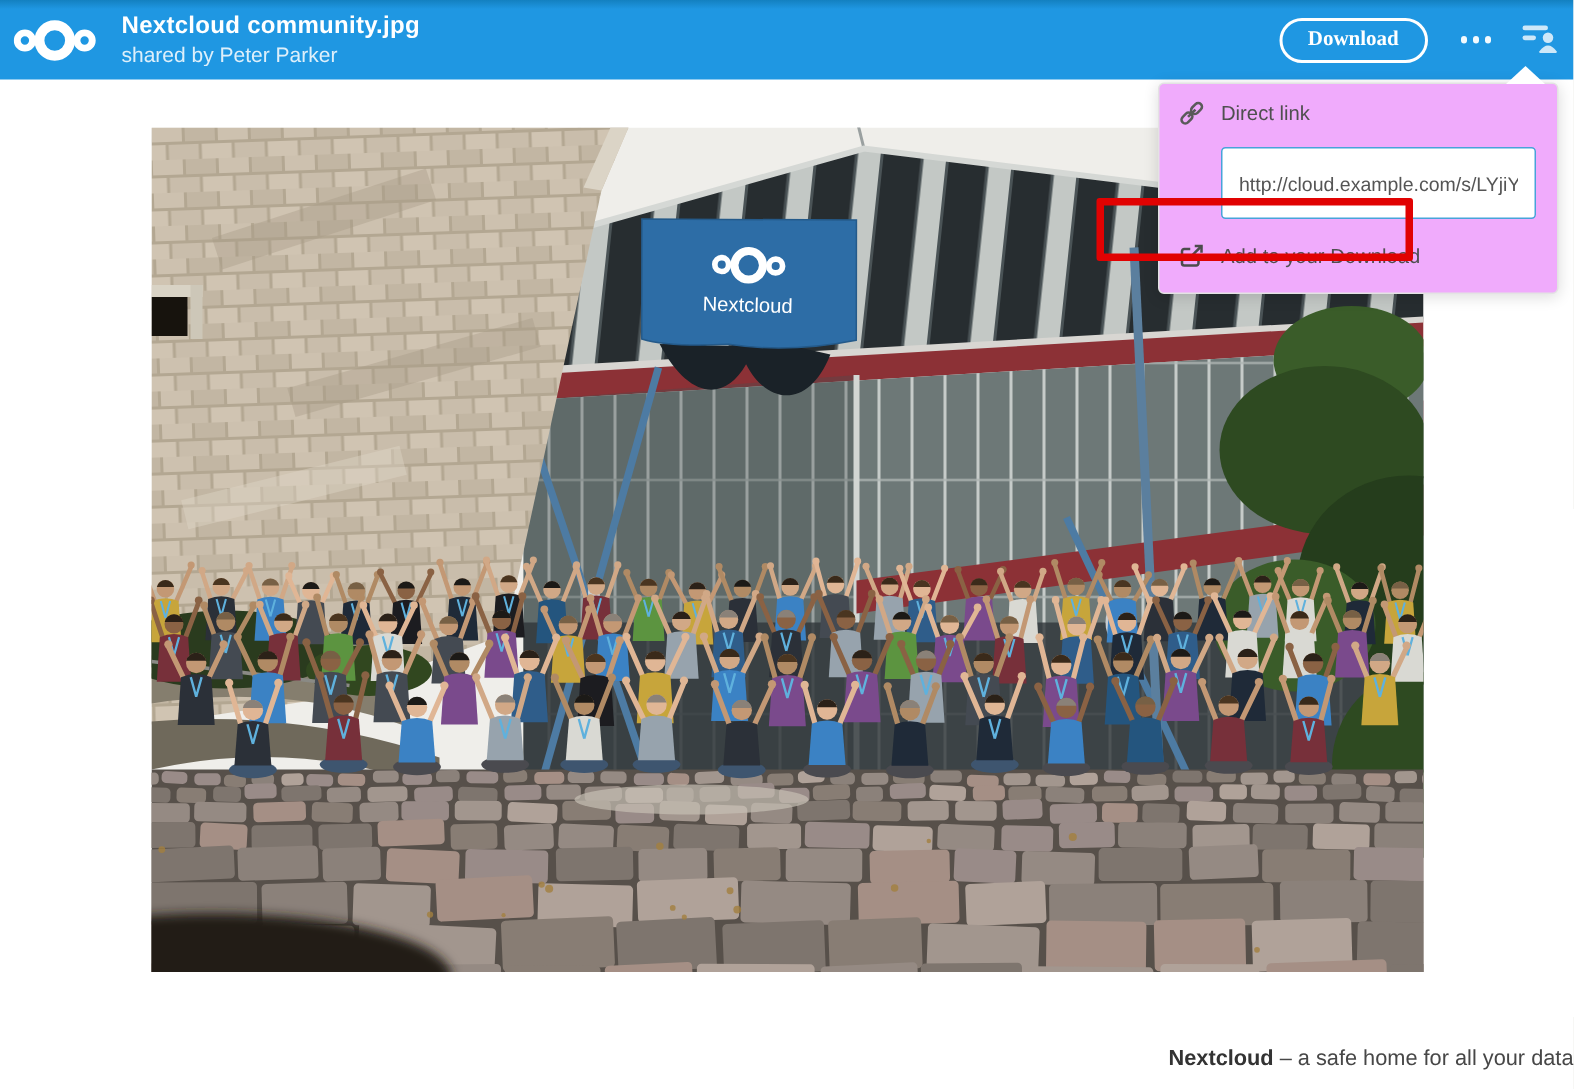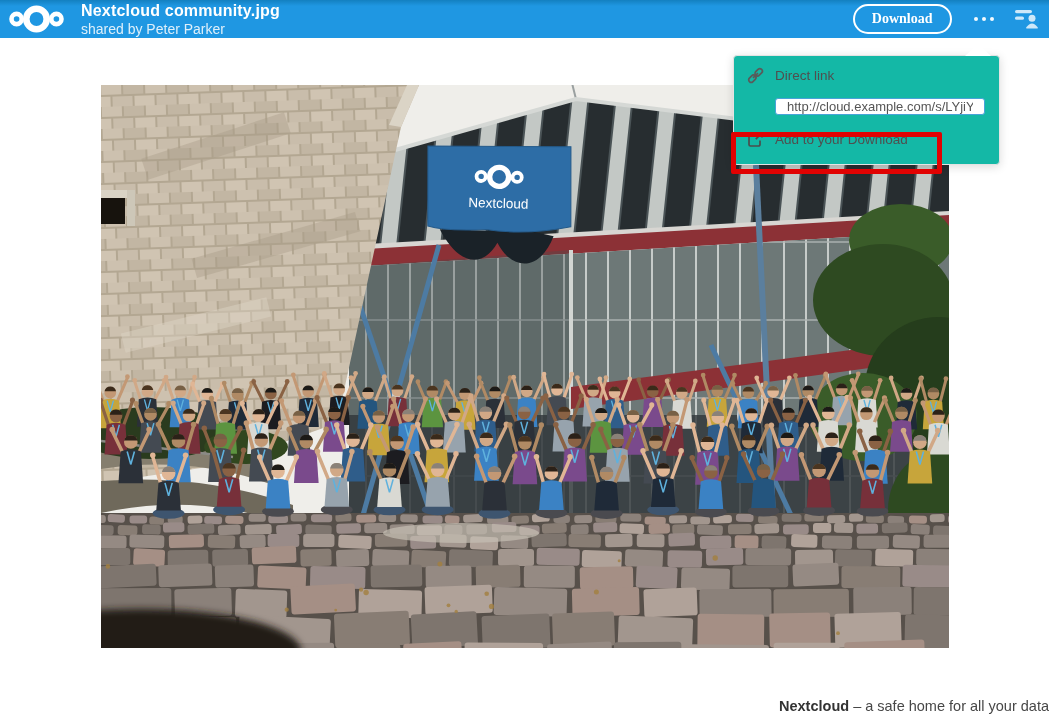--- a/index.html
+++ b/index.html
@@ -1,42 +1,42 @@
 <!DOCTYPE html>
 <html><head>
 <meta charset="utf-8">
 <style>
   *{box-sizing:border-box;margin:0;padding:0}
   html,body{width:1049px;height:726px}
   body{position:relative;background:#fff;font-family:"Liberation Sans",sans-serif;overflow:hidden}
 
   
-  .header{position:absolute;left:0;top:0;width:100%;height:38px;
+  .header{position:absolute;left:0;top:0;width:100%;height:53px;
     background:linear-gradient(180deg,#1380c0 0,#1f97e2 6px,#1f97e2 100%);
     display:flex;align-items:center;color:#fff;z-index:4}
   .logo{margin-left:9px;display:flex;align-items:center}
   .title-wrap{margin-left:17px;line-height:1.2}
   .title{font-size:16px;font-weight:bold;letter-spacing:.2px}
   .subtitle{font-size:14px;opacity:.85;margin-top:1px}
   .spacer{flex:1}
   .download-btn{background:transparent;border:2px solid #fff;color:#fff;border-radius:16px;
     padding:5px 17px;font-size:14px;font-weight:bold;font-family:Liberation Serif, serif;cursor:pointer}
   .dots-btn{background:none;border:none;margin-left:16px;padding:8px 6px;cursor:pointer;display:flex;gap:3.5px}
   .dot{width:4.5px;height:4.5px;border-radius:50%;background:rgba(255,255,255,.95)}
   .sidebar-btn{background:none;border:none;margin:0 7px 0 12px;padding:2px;cursor:pointer;display:flex}
 
   
-  .menu{position:absolute;left:733px;top:55px;width:267px;background:#14b8a6;border:1px solid #e3e3e3;
+  .menu{position:absolute;left:772px;top:55px;width:267px;background:#f0abfc;border:1px solid #e3e3e3;
     border-radius:4px;box-shadow:0 2px 10px rgba(0,0,0,.14);z-index:5;padding:1px 0 4px}
   .menu-arrow{position:absolute;top:-12px;left:231px;width:0;height:0;
     border-left:13px solid transparent;border-right:13px solid transparent;border-bottom:12px solid #fff}
   .menu-item{display:flex;align-items:center;padding-left:12px;height:37px;font-size:13.5px;color:#4f4f4f;cursor:pointer}
   .menu-item .mi-icon{width:19px;display:flex;justify-content:center}
   .menu-item .mi-label{margin-left:10px}
-  .link-input{display:block;margin:4px 0 3px 41px;width:210px;height:17px;border:1px solid #48a3d9;
+  .link-input{display:block;margin:4px 0 3px 41px;width:210px;height:48px;border:1px solid #48a3d9;
     border-radius:3px;color:#555;font-size:13px;padding:0 11px;font-family:inherit;background:#fff}
   .item-add{height:42px}
 
   
   .annotation{position:absolute;left:731px;top:132px;width:211px;height:42px;
     border:5px solid #e10202;border-radius:2px;z-index:6;pointer-events:none}
 
   
   .photo{position:absolute;left:101px;top:85px;width:848px;height:563px;z-index:1}
   .photo svg{display:block}

